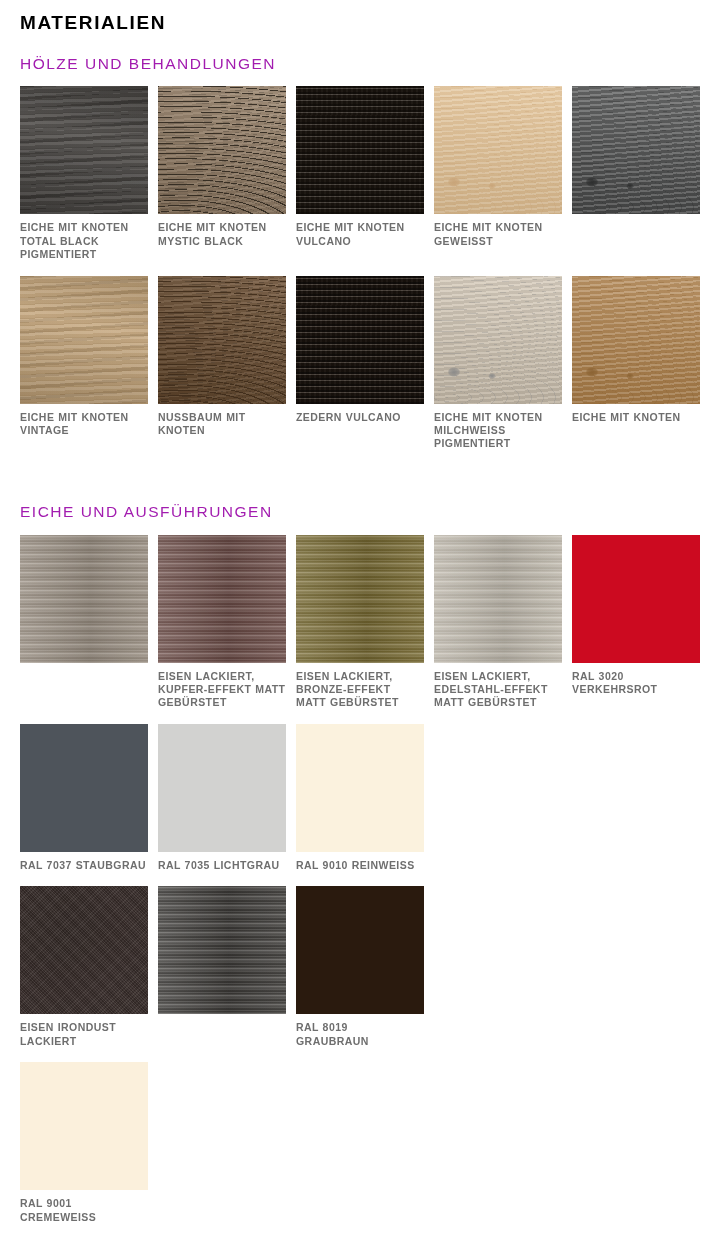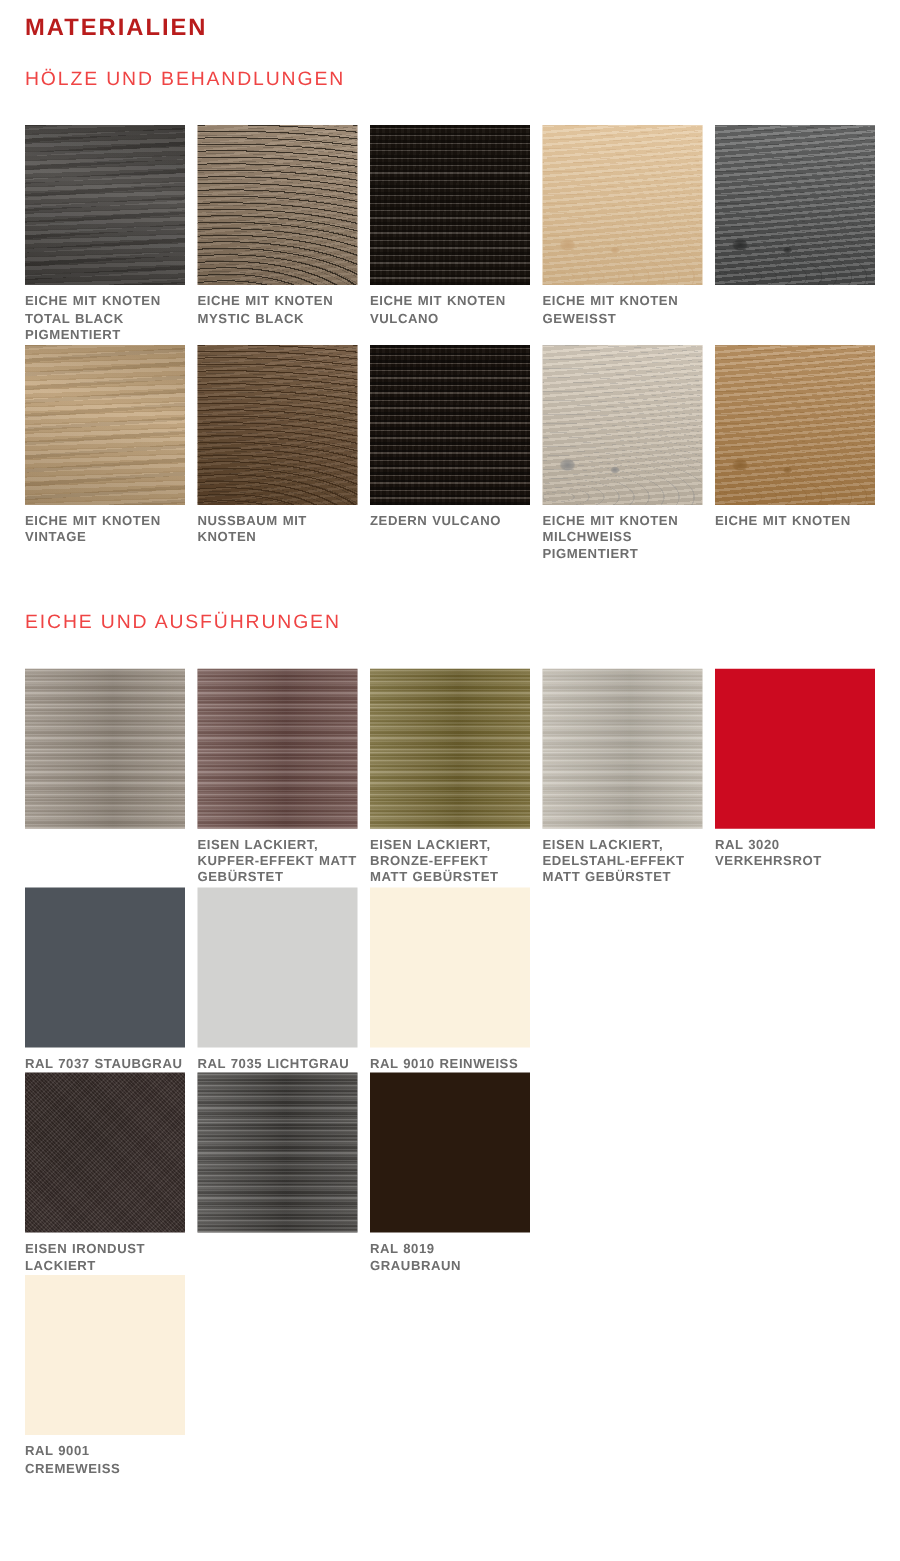--- a/index.html
+++ b/index.html
@@ -16,41 +16,42 @@
     padding:0;
     box-sizing:border-box;
     position:relative;
   }
   .page-title{
     margin:0;
     padding:10px 0 0 20px;
     font-size:19px;
     font-weight:bold;
     letter-spacing:1.6px;
-    color:#b91c1c;
+    color:#000000;
     line-height:1.4;
   }
   .section{ margin:0; }
   .section-title{
     margin:0;
-    padding:16px 0 26px 20px;
+    padding:16px 0 12px 20px;
     font-size:15.5px;
     font-weight:normal;
     letter-spacing:1.5px;
-    color:#ef4444;
+    color:#a21caf;
     line-height:1.4;
   }
   .row{
     display:flex;
     padding-left:20px;
     box-sizing:border-box;
   }
   .cell{
     width:128px;
     margin-right:10px;
+    padding-bottom:14px;
     box-sizing:border-box;
   }
   .cell:last-child{ margin-right:0; }
   .chip{
     width:128px;
     height:128px;
     display:block;
     position:relative;
     overflow:hidden;
     background-color:#ccc;

